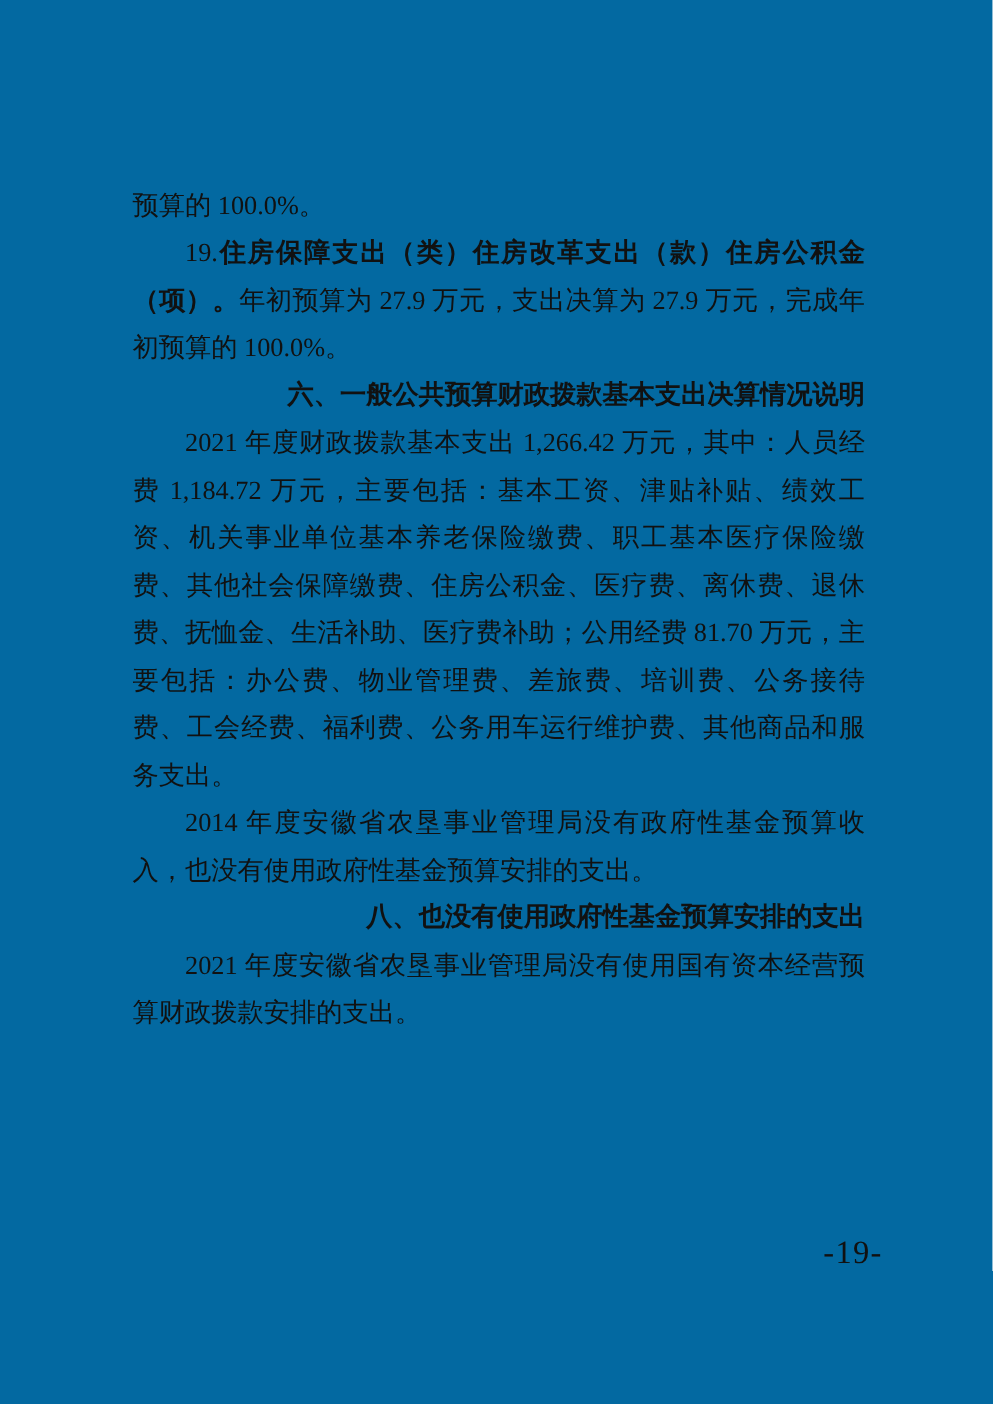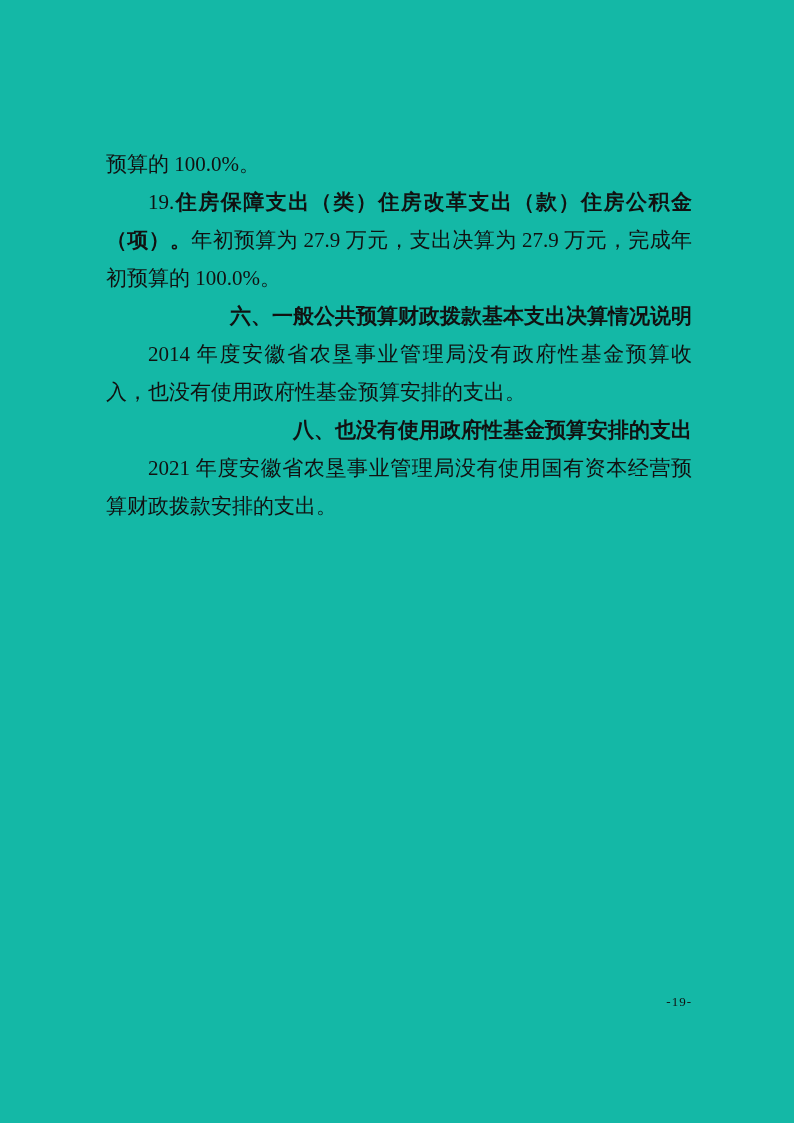--- a/index.html
+++ b/index.html
@@ -5,21 +5,21 @@
   * { box-sizing: border-box; }
   html, body {
     margin: 0;
     padding: 0;
     background: #ffffff;
   }
   .page {
     position: relative;
     width: 794px;
     height: 1123px;
-    background: #14b8a6;
+    background: #0369a1;
     overflow: hidden;
     font-family: "Liberation Serif", "DejaVu Serif", serif;
     color: #111111;
   }
   .content {
     position: absolute;
     left: 106px;
     top: 145px;
     width: 586px;
     font-size: 21px;
@@ -47,41 +47,42 @@
     font-size: 21px;
     line-height: 38px;
     text-align: right;
   }
   .sec-heading.last {
     margin-top: 6px;
   }
   .page-number {
     position: absolute;
     top: 991px;
-    right: 102px;
-    font-size: 13px;
+    right: 88px;
+    font-size: 26px;
     line-height: 22px;
     font-family: "Liberation Serif", "DejaVu Serif", serif;
     color: #111111;
     letter-spacing: 1px;
   }
 </style>
 </head>
 <body>
 
 <div class="page">
   <div class="content">
 
     <p class="para no-indent">预算的 100.0%。</p>
 
     <p class="para"><span class="item-num">19.</span><span class="item-title">住房保障支出（类）住房改革支出（款）住房公积金（项）。</span><span>年初预算为 27.9 万元，支出决算为 27.9 万元，完成年初预算的 100.0%。</span></p>
 
 
     <h3 class="sec-heading">六、一般公共预算财政拨款基本支出决算情况说明</h3>
 
+    <p class="para">2021 年度财政拨款基本支出 1,266.42 万元，其中：人员经费 1,184.72 万元，主要包括：基本工资、津贴补贴、绩效工资、机关事业单位基本养老保险缴费、职工基本医疗保险缴费、其他社会保障缴费、住房公积金、医疗费、离休费、退休费、抚恤金、生活补助、医疗费补助；公用经费 81.70 万元，主要包括：办公费、物业管理费、差旅费、培训费、公务接待费、工会经费、福利费、公务用车运行维护费、其他商品和服务支出。</p>
 
 
     <p class="para">2014 年度安徽省农垦事业管理局没有政府性基金预算收入，也没有使用政府性基金预算安排的支出。</p>
 
     <h3 class="sec-heading">八、也没有使用政府性基金预算安排的支出</h3>
 
     <p class="para">2021 年度安徽省农垦事业管理局没有使用国有资本经营预算财政拨款安排的支出。</p>
 
 
   </div>

